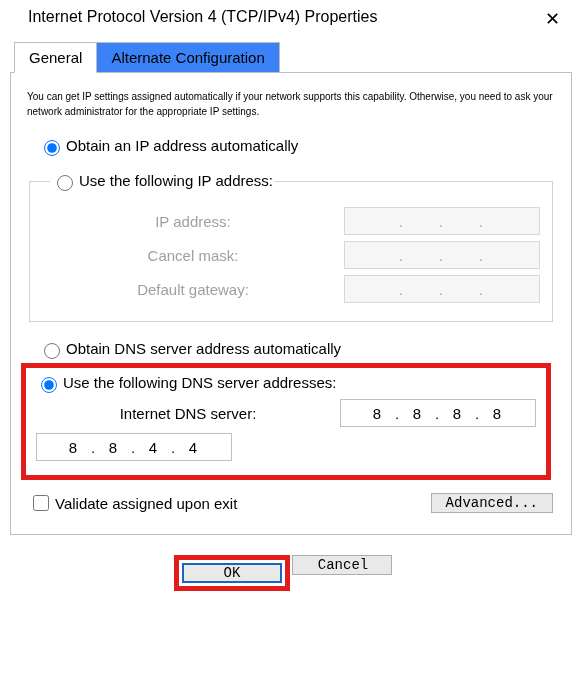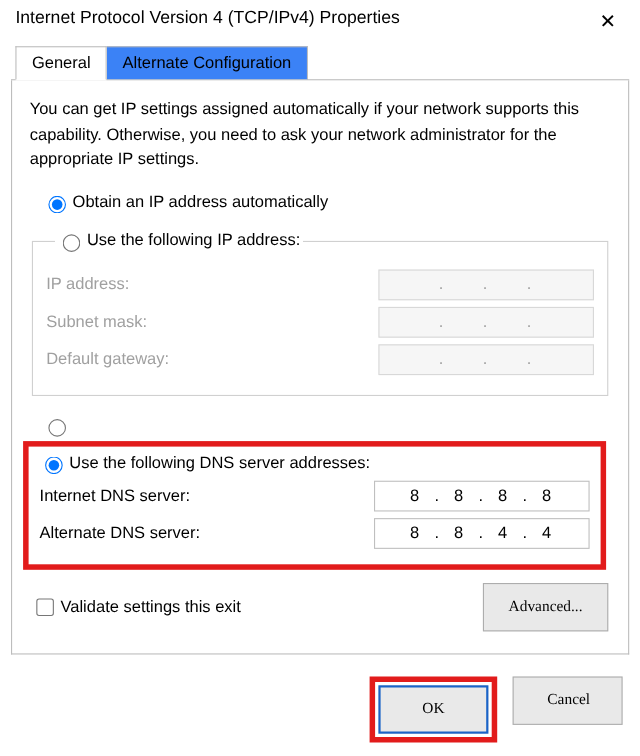--- a/index.html
+++ b/index.html
@@ -13,21 +13,21 @@
     color: #000;
     position: relative;
     overflow: hidden;
   }
 
   
   .titlebar {
     display: flex;
     justify-content: space-between;
     align-items: flex-start;
-    padding: 8px 14px 6px 14px;
+    padding: 8px 14px 6px 28px;
   }
   .title-text { font-size: 16px; }
   .close-btn {
     font-size: 18px;
     line-height: 1;
     padding: 2px 8px;
     cursor: pointer;
     font-weight: 300;
   }
 
@@ -62,21 +62,21 @@
   }
 
   
   .content {
     border: 1px solid #bdbdbd;
     border-top: none;
     margin: 0 10px 0 10px;
     padding: 14px 14px 20px 14px;
   }
   .intro {
-    font-size: 15px;
+    font-size: 10px;
     line-height: 1.5;
     margin: 2px 2px 18px 2px;
   }
 
   .radio-row {
     display: flex;
     align-items: flex-start;
     margin: 2px 0 4px 14px;
     font-size: 15px;
   }
@@ -98,20 +98,21 @@
 
   .field-row {
     display: flex;
     align-items: center;
     justify-content: space-between;
     margin: 6px 0;
   }
   .field-label {
     flex: 1;
     font-size: 15px;
+    text-align: center;
   }
   .field-label.disabled { color: #a0a0a0; }
 
   .ip-box {
     width: 196px;
     height: 28px;
     border: 1px solid #bfbfbf;
     background: #fff;
     display: flex;
     align-items: center;
@@ -141,34 +142,34 @@
     justify-content: space-between;
     margin: 4px 4px 0 4px;
   }
   .check-row { display: flex; align-items: center; }
   .check-row input[type=checkbox] {
     width: 16px; height: 16px; margin-right: 6px;
   }
 
   .btn {
     min-width: 114px;
-    height: 44px;
+    height: 20px;
     background: #e9e9e9;
     border: 1px solid #adadad;
-    font-family: Liberation Serif, serif;
+    font-family: Liberation Mono, monospace;
     font-size: 14px;
     cursor: pointer;
     padding: 0 14px;
   }
 
   
   .dialog-buttons {
     display: flex;
-    justify-content: flex-end;
-    gap: 14px;
+    justify-content: center;
+    gap: 2px;
     margin: 20px 16px 0 0;
   }
   .ok-wrap {
     border: 5px solid #e21b1b;
     padding: 3px;
     display: inline-block;
   }
   .btn.ok {
     border: 2px solid #1a63c7;
     background: #e9e9e9;
@@ -214,21 +215,21 @@
           <span class="ip-dot">.</span>
         <span class="ip-seg"></span>
           <span class="ip-dot">.</span>
         <span class="ip-seg"></span>
           <span class="ip-dot">.</span>
         <span class="ip-seg"></span>
       </div>
     </div>
 
     <div class="field-row">
-      <div class="field-label disabled">Subnet mask:</div>
+      <div class="field-label disabled">Cancel mask:</div>
       <div class="ip-box disabled">
         <span class="ip-seg"></span>
           <span class="ip-dot">.</span>
         <span class="ip-seg"></span>
           <span class="ip-dot">.</span>
         <span class="ip-seg"></span>
           <span class="ip-dot">.</span>
         <span class="ip-seg"></span>
       </div>
     </div>
@@ -242,20 +243,21 @@
           <span class="ip-dot">.</span>
         <span class="ip-seg"></span>
           <span class="ip-dot">.</span>
         <span class="ip-seg"></span>
       </div>
     </div>
   </fieldset>
 
   <label class="radio-row">
     <input type="radio" name="dnsmode" style="">
+    <span>Obtain DNS server address automatically</span>
   </label>
 
   <div class="highlight-dns">
     <label class="radio-row" style="margin-left:0">
       <input type="radio" name="dnsmode" checked="" style="">
       <span>Use the following DNS server addresses:</span>
     </label>
 
     <div class="field-row">
       <div class="field-label">Internet DNS server:</div>
@@ -264,37 +266,36 @@
           <span class="ip-dot">.</span>
         <span class="ip-seg">8</span>
           <span class="ip-dot">.</span>
         <span class="ip-seg">8</span>
           <span class="ip-dot">.</span>
         <span class="ip-seg">8</span>
       </div>
     </div>
 
     <div class="field-row">
-      <div class="field-label">Alternate DNS server:</div>
       <div class="ip-box">
         <span class="ip-seg">8</span>
           <span class="ip-dot">.</span>
         <span class="ip-seg">8</span>
           <span class="ip-dot">.</span>
         <span class="ip-seg">4</span>
           <span class="ip-dot">.</span>
         <span class="ip-seg">4</span>
       </div>
     </div>
   </div>
 
   <div class="validate-row">
     <label class="check-row">
       <input type="checkbox" style="">
-      <span>Validate settings this exit</span>
+      <span>Validate assigned upon exit</span>
     </label>
     <button class="btn">Advanced...</button>
   </div>
 
 </div>
 
 <div class="dialog-buttons">
   <span class="ok-wrap">
     <button class="btn ok">OK</button>
   </span>

